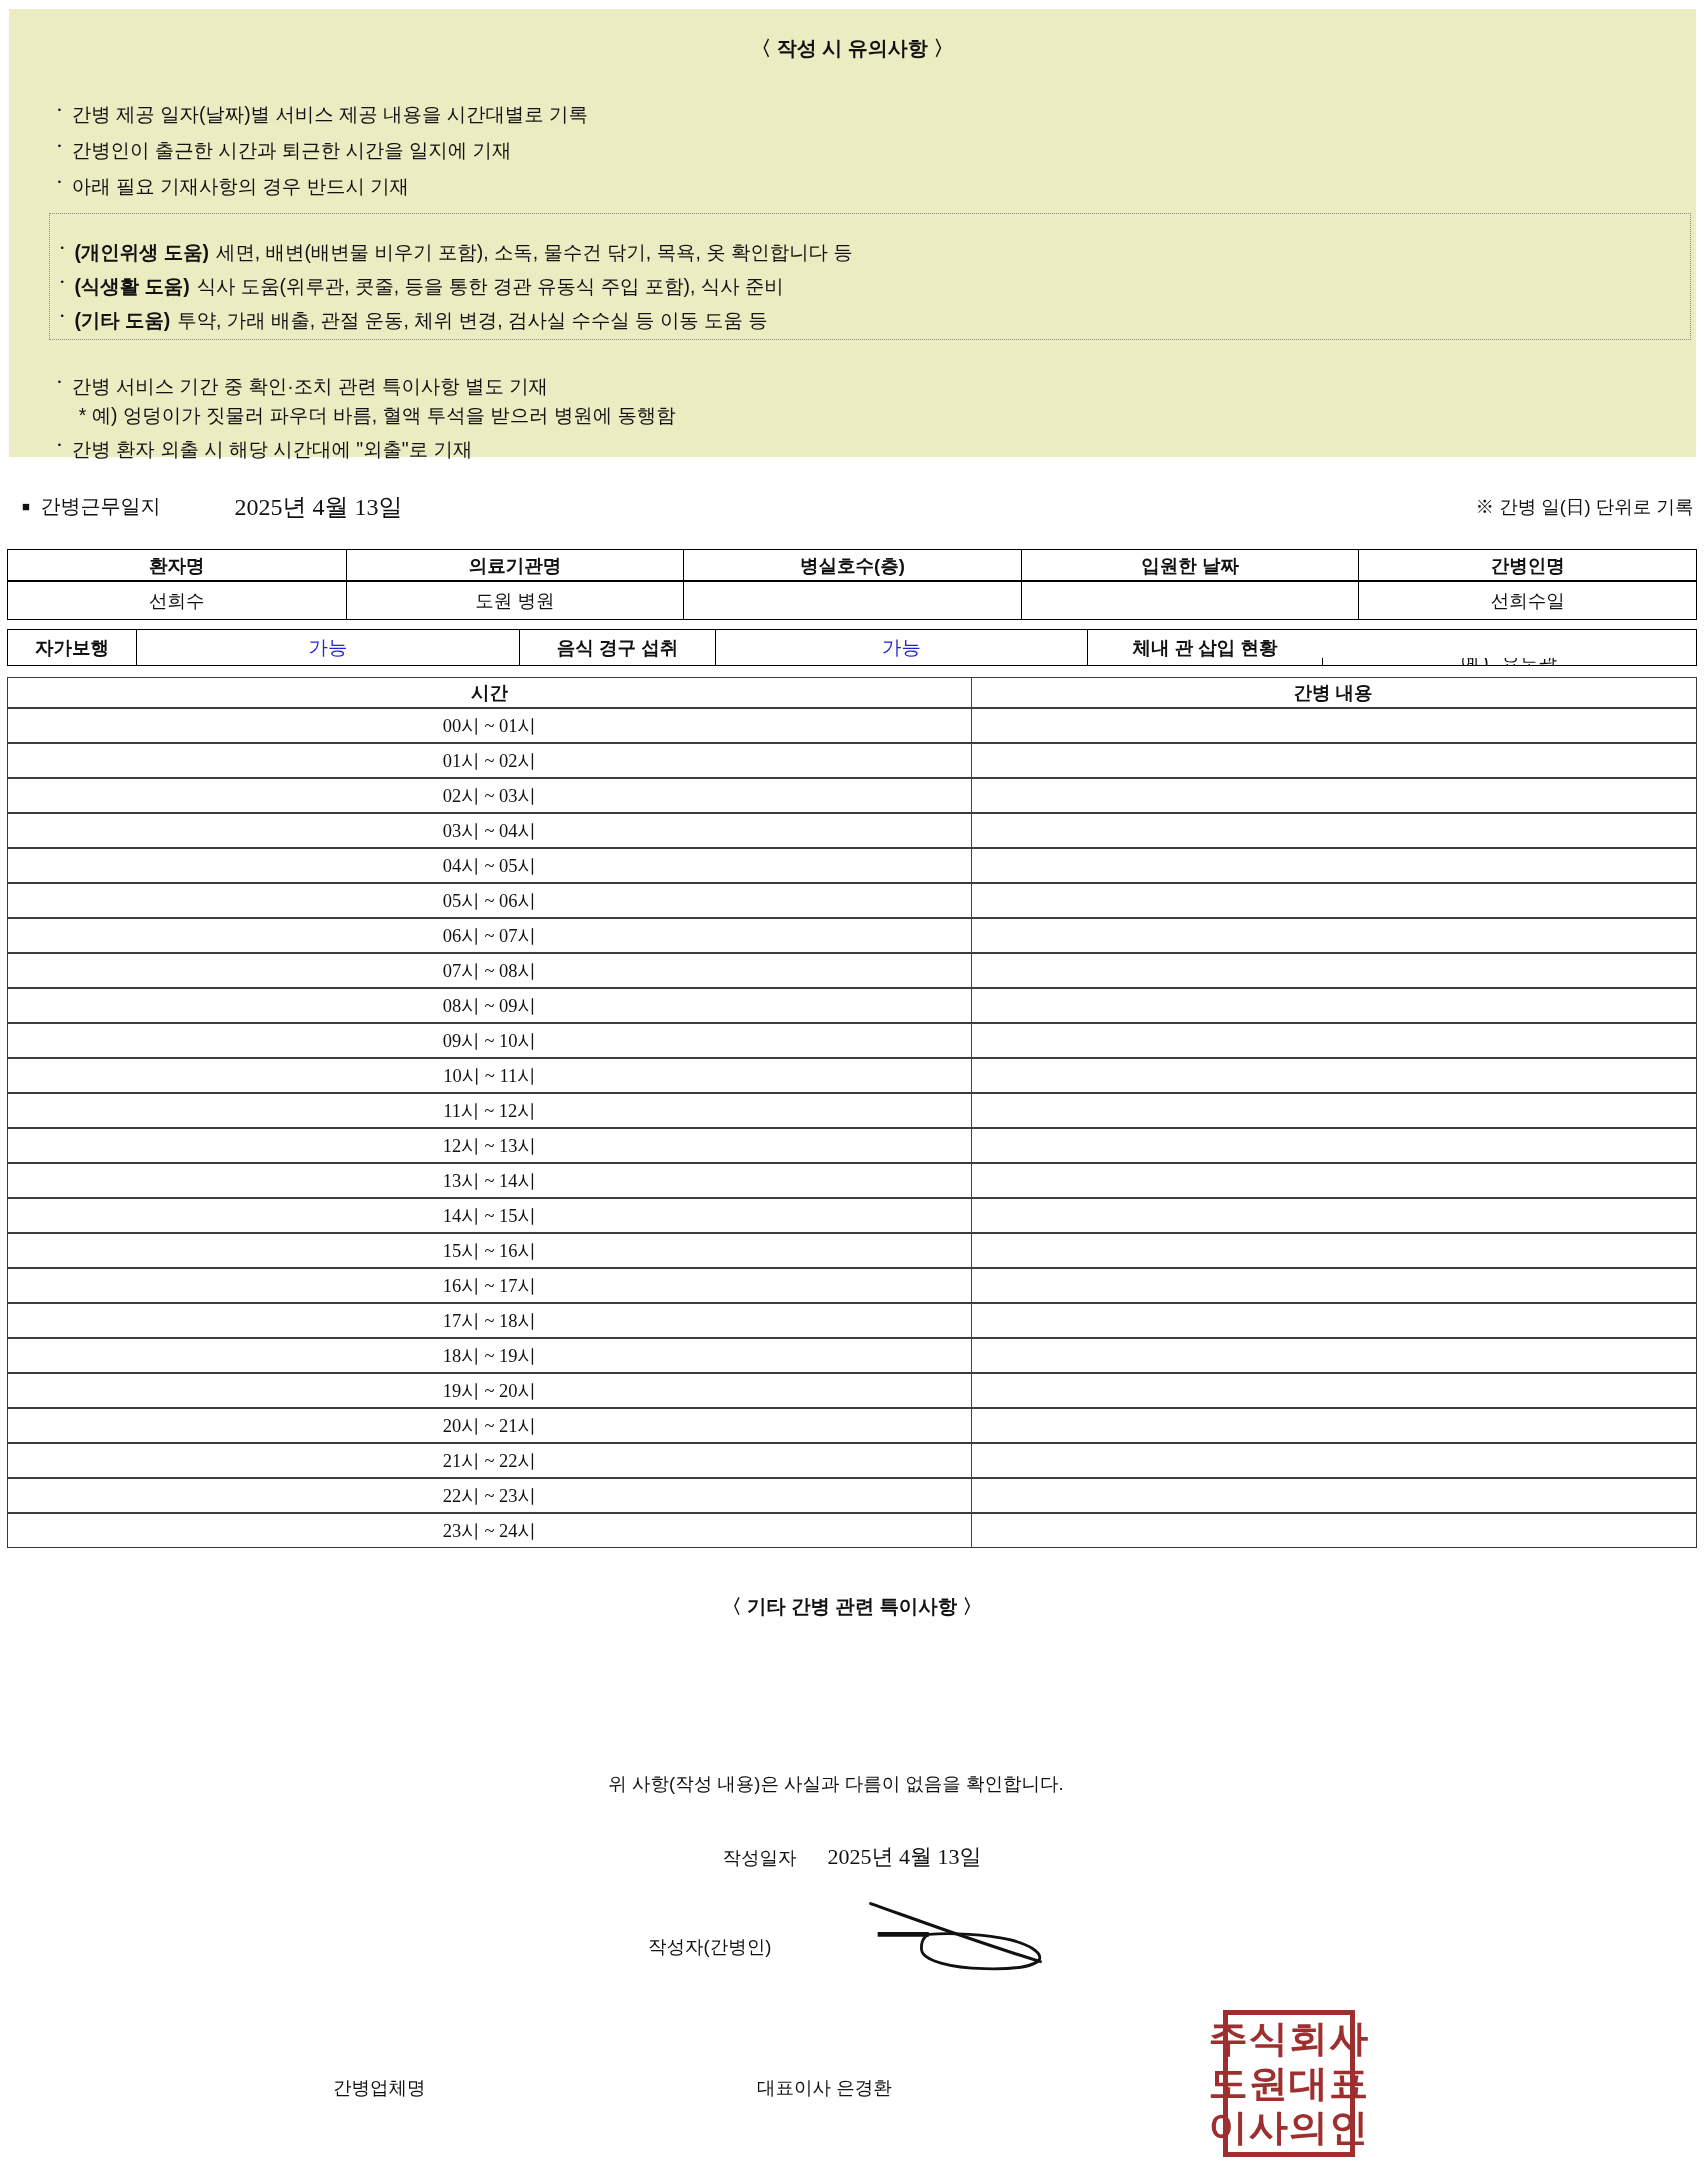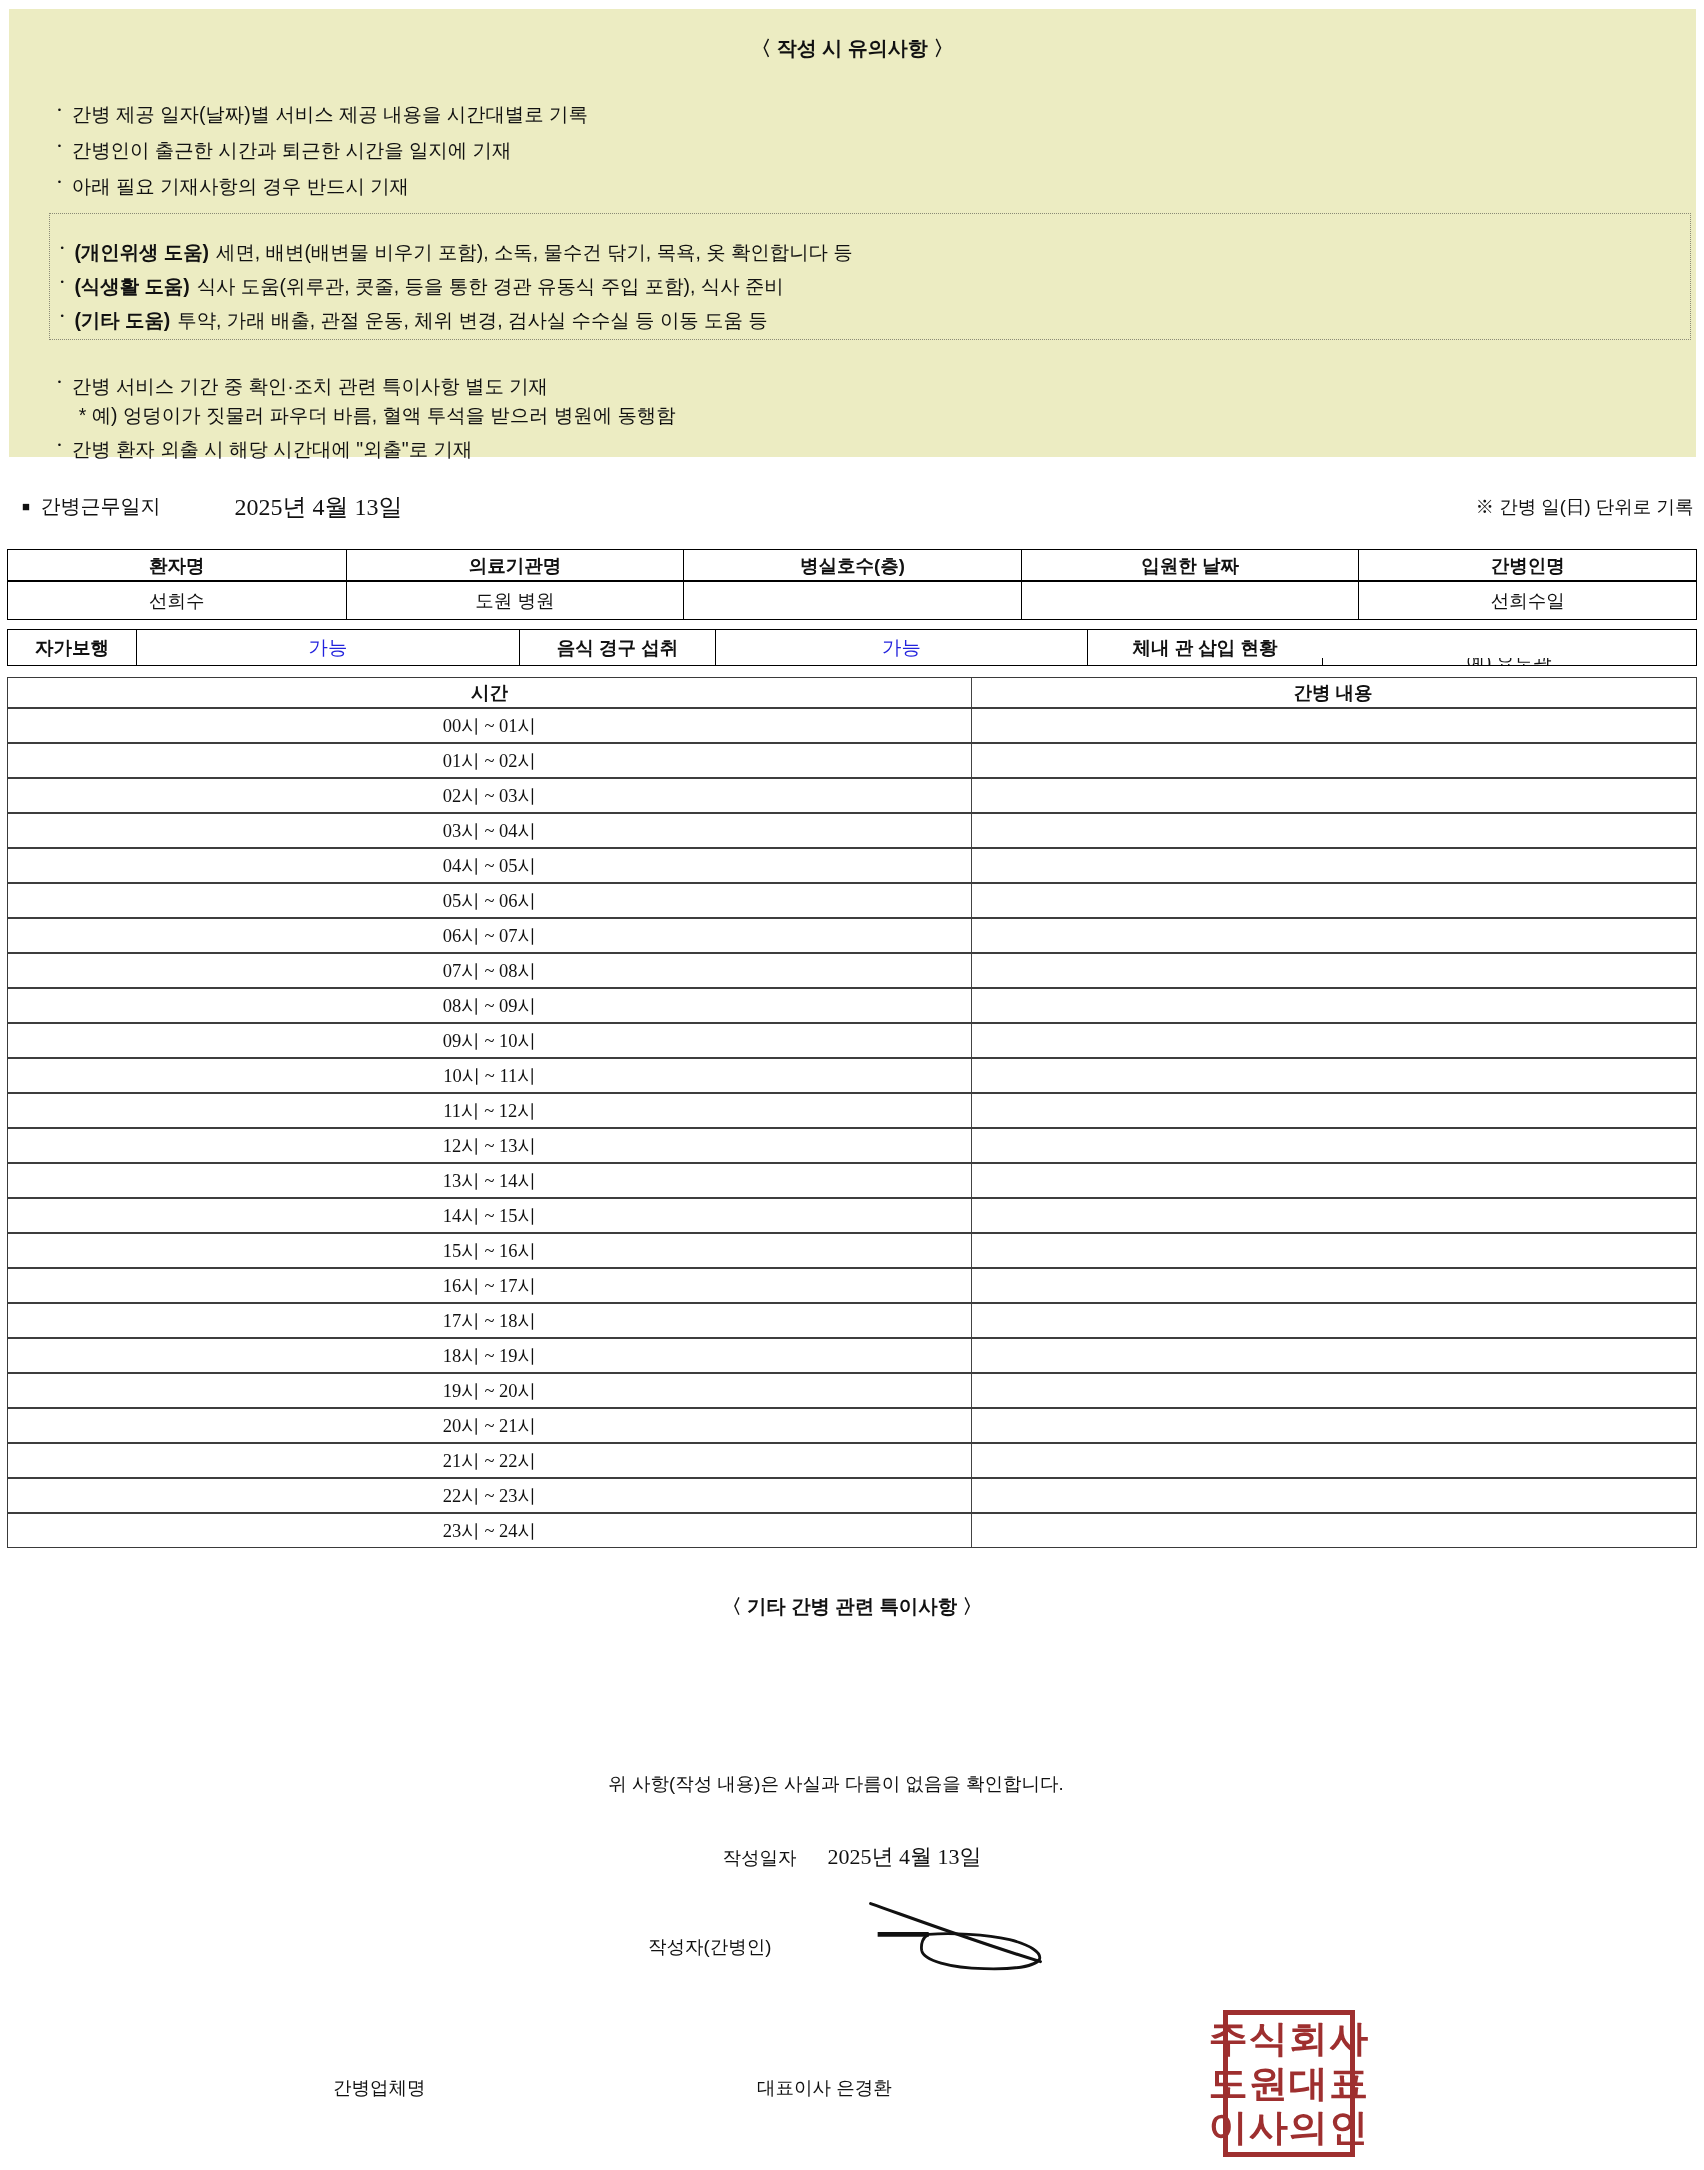--- a/index.html
+++ b/index.html
@@ -50,21 +50,21 @@
   .t1 .cell { border-left:0.9px solid #000; font-size:18.5px; }
   .t1 .cell:first-child { border-left:none; }
   .t1-head .cell { font-weight:bold; }
 
   .t2 { top:629px; }
   .t2-row { display:grid; grid-template-columns:128px 383px 196px 372px 235px 373px; height:35px; }
   .t2 .cell { border-left:0.9px solid #000; font-size:18.5px; }
   .t2 .cell:first-child { border-left:none; }
   .t2 .lab { font-weight:bold; }
   .t2 .blue { color:#2222DD; font-size:19.4px; }
-  .t2 .ex { font-family:Liberation Serif, serif; font-size:18.5px;margin-top:28px; }
+  .t2 .ex { font-family:Liberation Mono, monospace; font-size:18.5px;margin-top:28px; }
 
   .t3 { top:677px; border-color:#3a3a3a; }
   .t3-row { display:grid; grid-template-columns:963px 723px; }
   .t3-head { height:29px; }
   .t3-head .cell { font-weight:bold; font-size:18.5px; }
   .t3 .care-row { height:35px; border-top:2.6px solid #3d3d3d; }
   .t3 .cell.content-cell { border-left:0.9px solid #444; }
   .t3 .time-cell { font-family:"Liberation Serif", serif; font-size:18.5px; }
 
   

